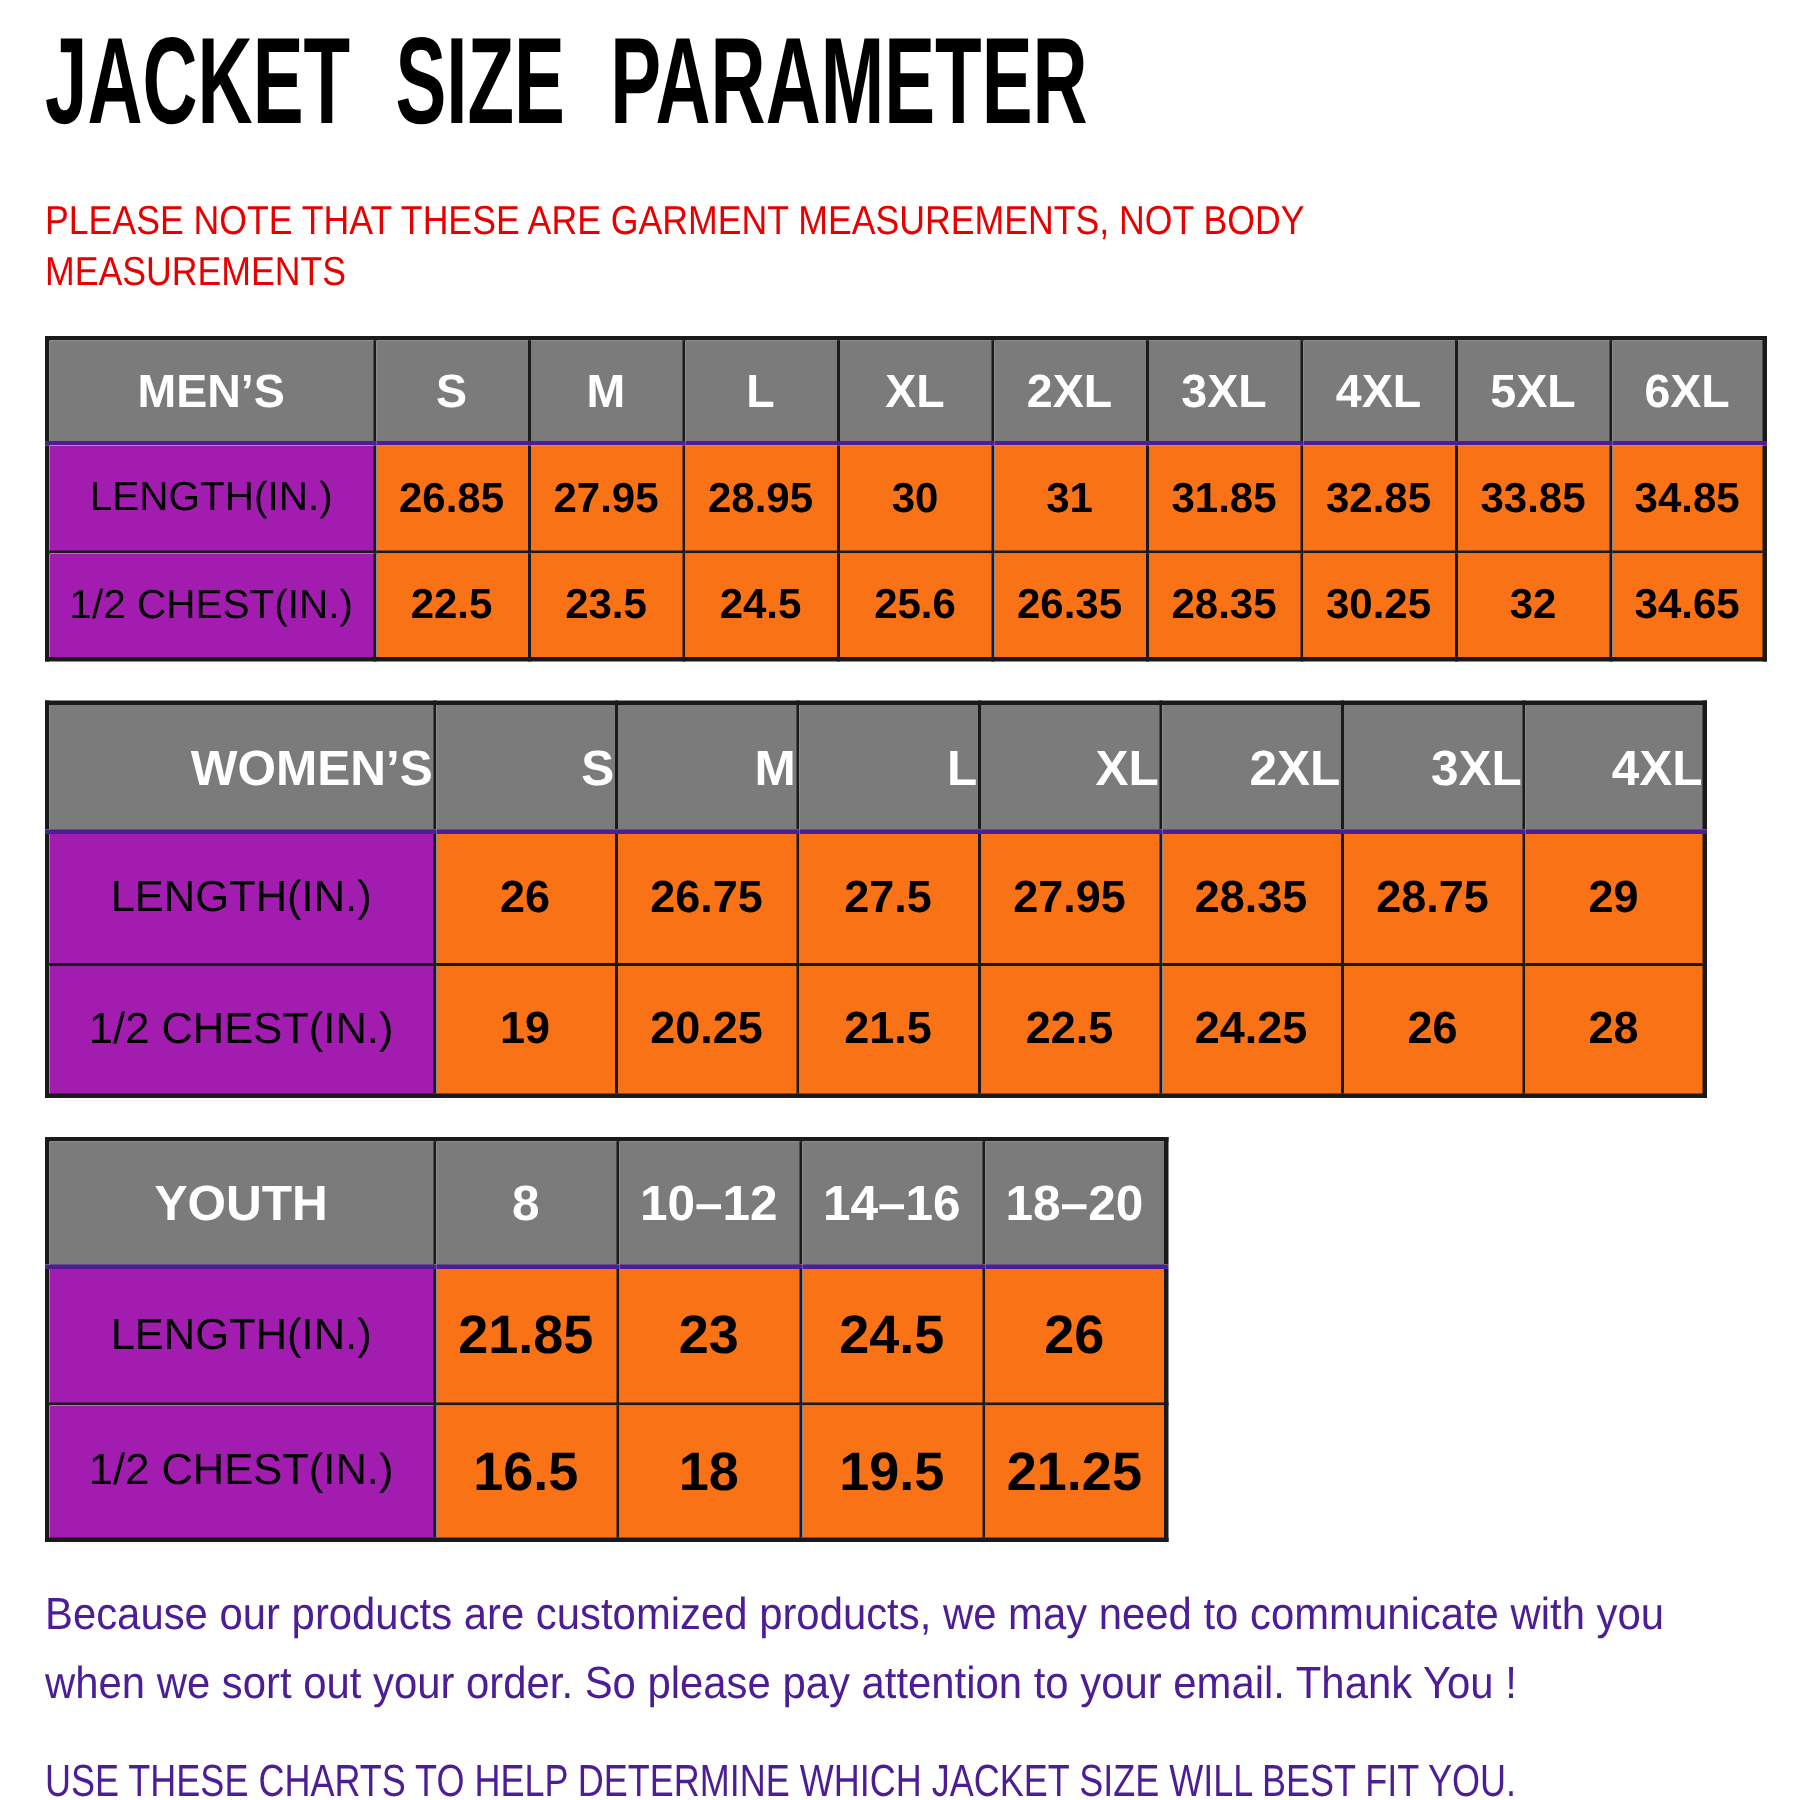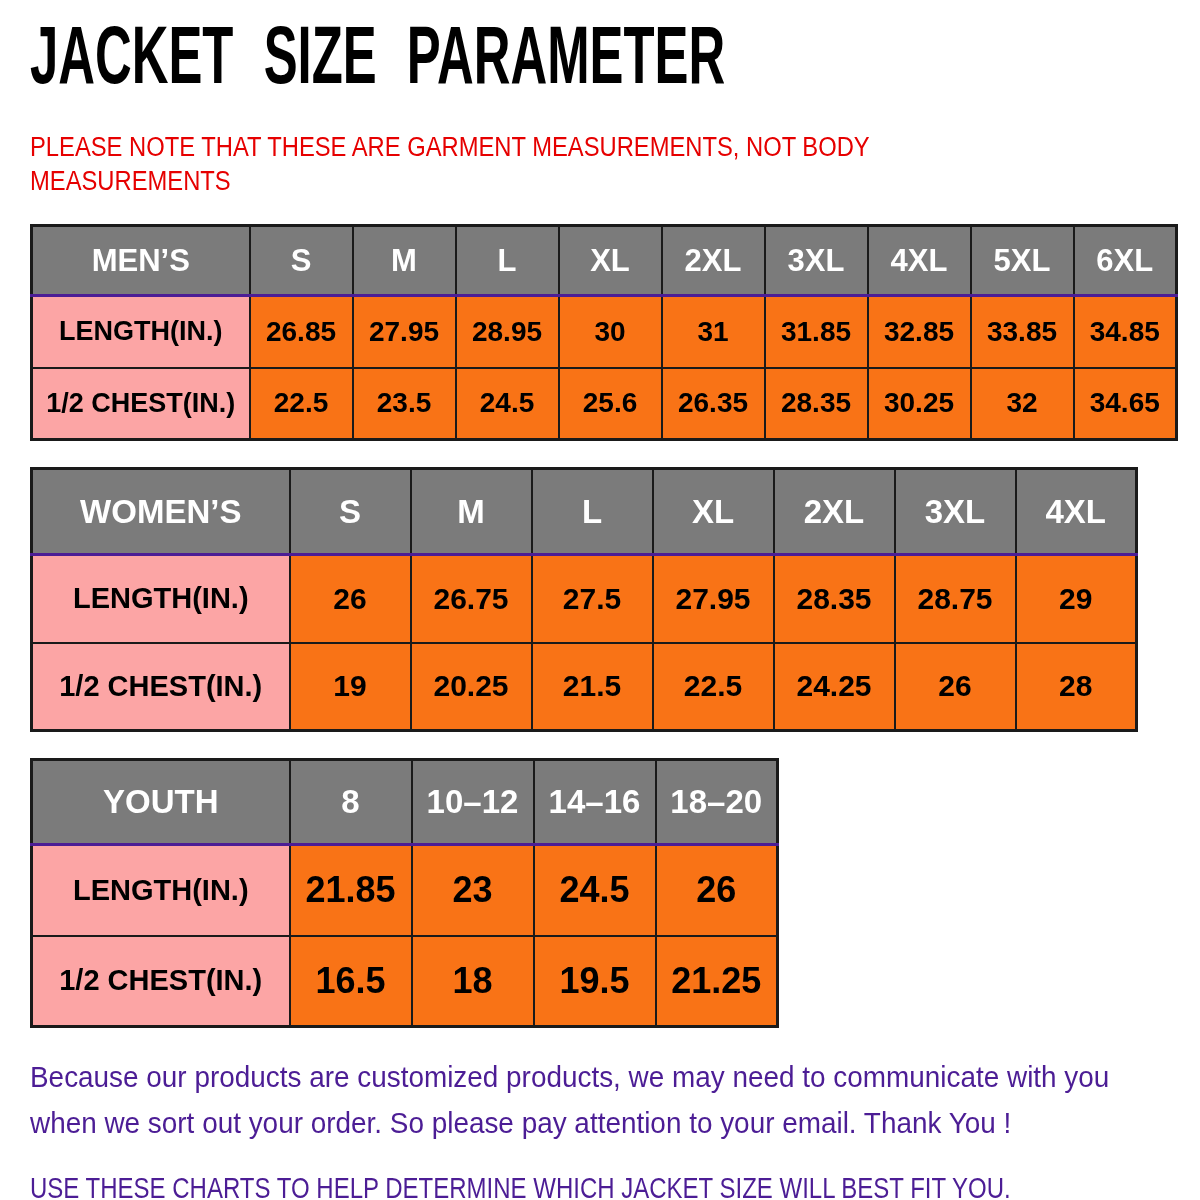--- a/index.html
+++ b/index.html
@@ -55,43 +55,43 @@
     padding: 0;
     overflow: hidden;
   }
   table.size-table thead th {
     background: #7b7b7b;
     color: #ffffff;
     font-weight: 700;
     border-bottom: 3px solid #4c1d95;
   }
   table.size-table tbody th.row-label {
-    font-weight: 700;
-    background: #fca5a5;
+    font-weight: 400;
+    background: #a21caf;
   }
   table.size-table tbody td {
     font-weight: 700;
     background: #f97316;
   }
   
   .table-mens { width: 1146px; }
   .table-mens col.col-label { width: 218px; }
   .table-mens col.col-size  { width: 103px; }
   .table-mens thead tr { height: 70px; }
   .table-mens tbody tr { height: 72px; }
   .table-mens thead th { font-size: 31px; }
   .table-mens tbody th.row-label { font-size: 27px; }
   .table-mens tbody td { font-size: 28px; }
   
   .table-womens { width: 1106px; margin-top: 28px; }
   .table-womens col.col-label { width: 258px; }
   .table-womens col.col-size  { width: 121px; }
   .table-womens thead tr { height: 86px; }
   .table-womens tbody tr { height: 88px; }
-  .table-womens thead th { font-size: 33px; }
+  .table-womens thead th { font-size: 33px; text-align: right; }
   .table-womens tbody th.row-label { font-size: 29px; }
   .table-womens tbody td { font-size: 30px; }
   
   .table-youth { width: 747px; margin-top: 28px; }
   .table-youth col.col-label { width: 258px; }
   .table-youth col.col-size  { width: 122px; }
   .table-youth thead tr { height: 85px; }
   .table-youth tbody tr { height: 91px; }
   .table-youth thead th { font-size: 33px; }
   .table-youth tbody th.row-label { font-size: 29px; }

